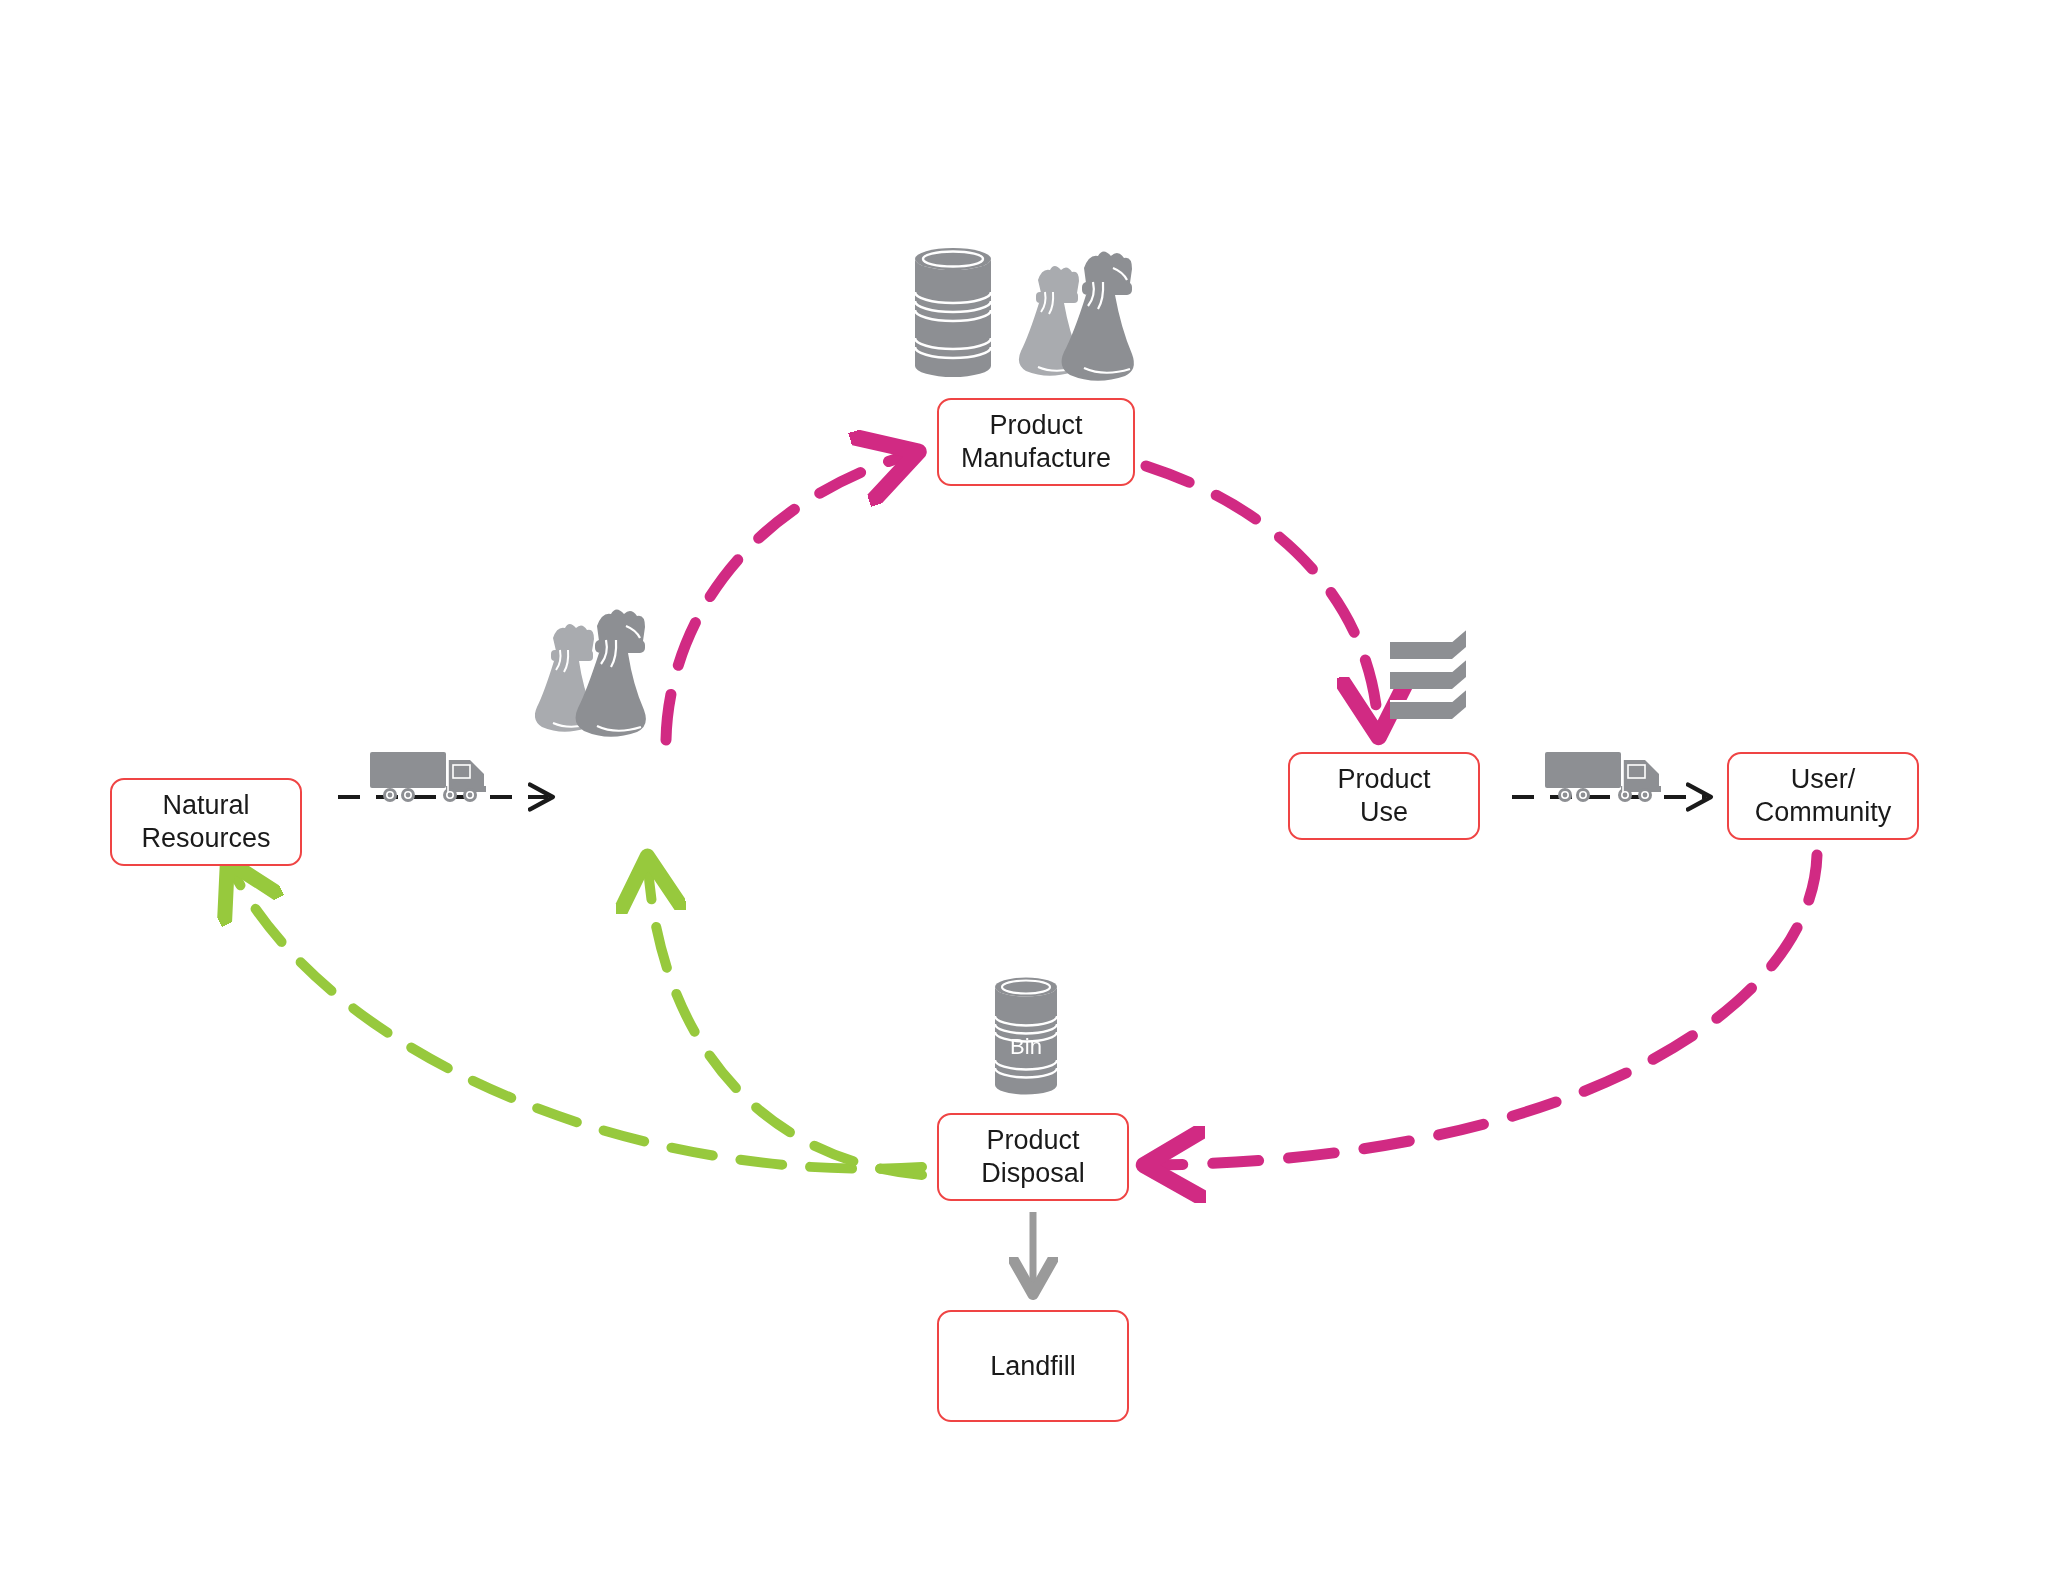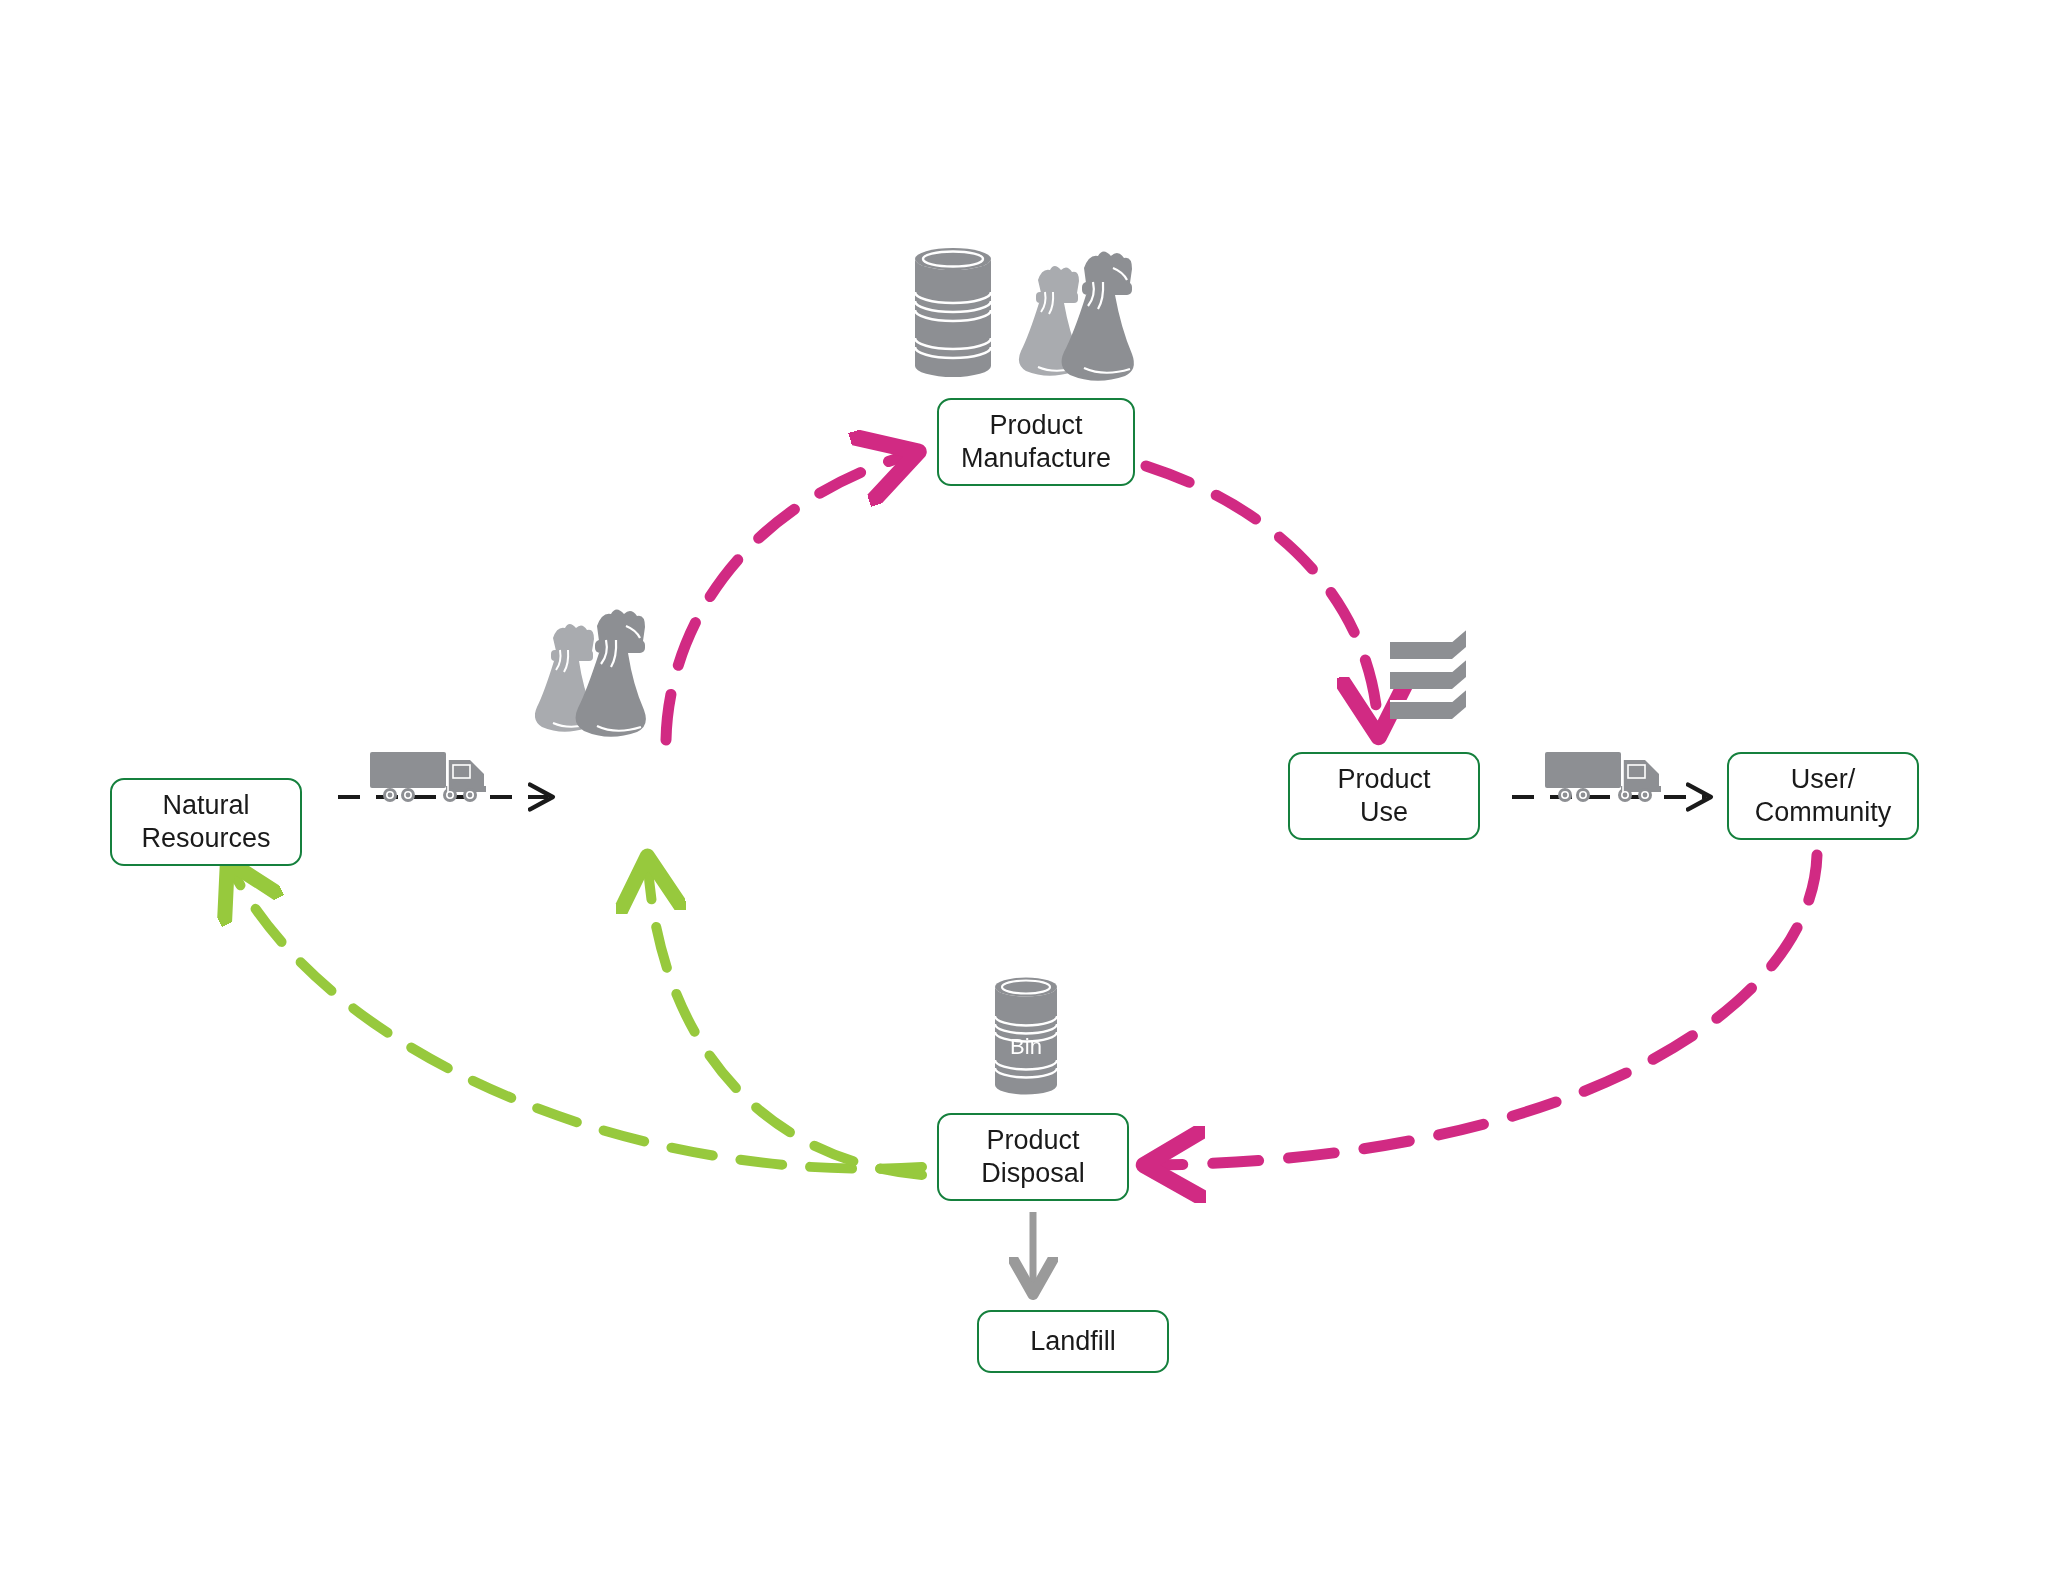--- a/index.html
+++ b/index.html
@@ -19,21 +19,21 @@
   }
   svg#canvas {
     position: absolute;
     left: 0; top: 0;
     width: 2048px;
     height: 1583px;
   }
   .node {
     position: absolute;
     box-sizing: border-box;
-    border: 2px solid #15803d;
+    border: 2px solid #ef4444;
     border-radius: 14px;
     background: #ffffff;
     display: flex;
     align-items: center;
     justify-content: center;
     text-align: center;
     color: #1a1a1a;
     font-size: 27px;
     line-height: 1.22;
     font-family: "Liberation Sans", sans-serif;
@@ -247,17 +247,17 @@
   <div class="node" style="left:1727px; top:752px; width:192px; height:88px;justify-content:center;">
     <span>User/
 Community</span>
   </div>
 
   <div class="node" style="left:937px; top:1113px; width:192px; height:88px;">
     <span>Product
 Disposal</span>
   </div>
 
-  <div class="node" style="left:937px; top:1310px; width:192px; height:63px;margin-left:40px;">
+  <div class="node" style="left:937px; top:1310px; width:192px; height:112px;">
     <span>Landfill</span>
   </div>
 
 </div>
 
 </body></html>

